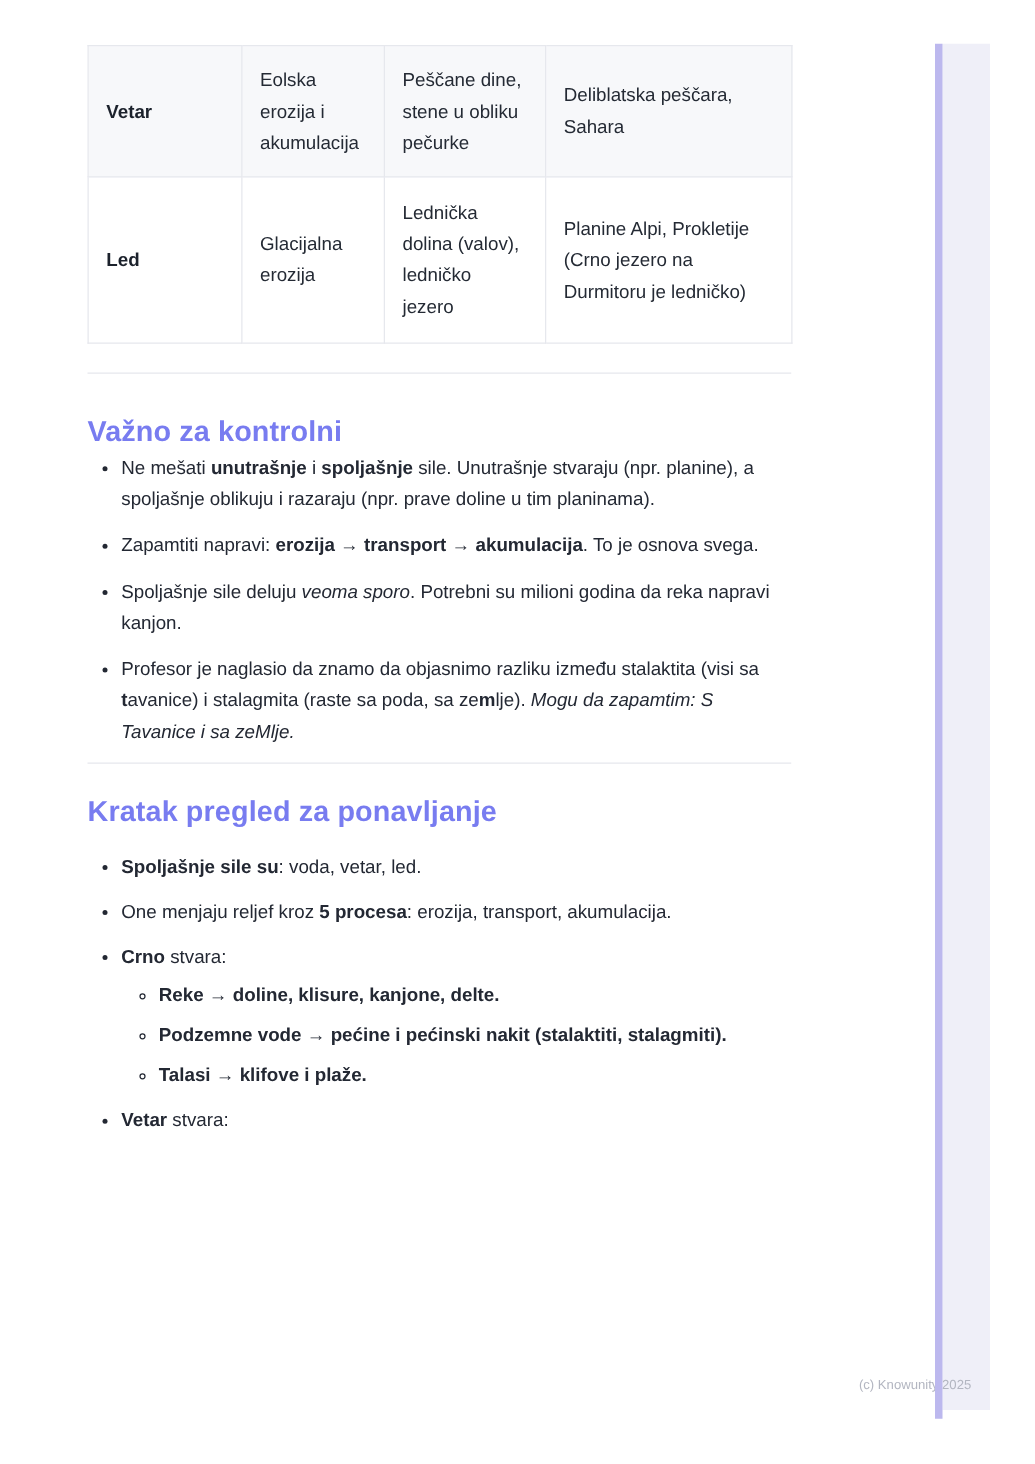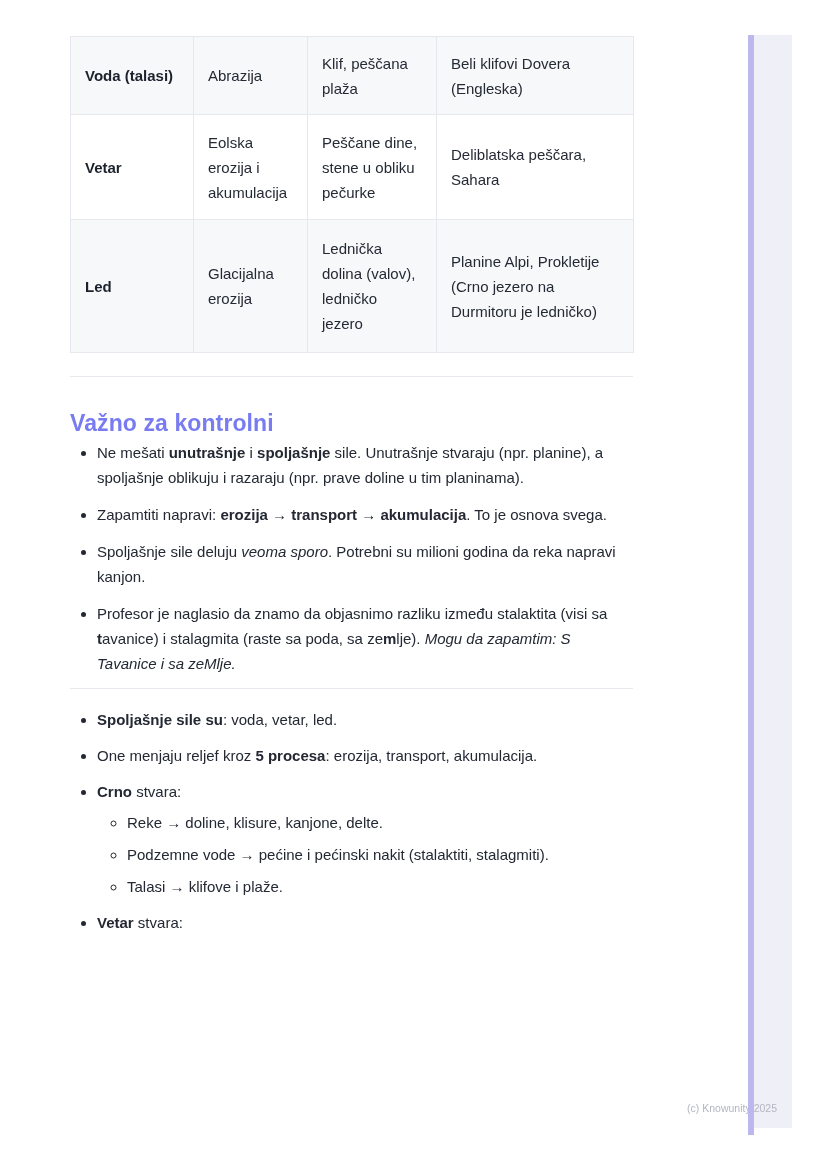--- a/index.html
+++ b/index.html
@@ -57,20 +57,21 @@
     font-size:15px;
     line-height:25px;
   }
   ul.bullets.second { margin-top:18px; }
   ul.bullets > li { margin-bottom:12px; }
   ul.bullets.second > li { margin-bottom:11px; }
   ul.sub {
     list-style:circle;
     padding-left:30px;
     margin-top:6px;
+    font-weight:bold;
   }
   ul.sub > li { margin-bottom:7px; }
   .b { font-weight:700; }
   .i { font-style:italic; }
 
   
   .rail-panel {
     position:absolute; left:754px; top:35px;
     width:38px; height:1093px;
     background:#efeff8;
@@ -99,26 +100,20 @@
 <div class="doc">
 
   <table class="geo">
     <colgroup>
       <col style="width:123px">
         <col style="width:114px">
         <col style="width:129px">
         <col style="width:197px">
     </colgroup>
     <tbody>
-      <tr class="r2">
-        <td class="force">Voda (talasi)</td>
-        <td>Abrazija</td>
-        <td>Klif, peščana plaža</td>
-        <td>Beli klifovi Dovera (Engleska)</td>
-      </tr>
       <tr class="r3">
         <td class="force">Vetar</td>
         <td>Eolska erozija i akumulacija</td>
         <td>Peščane dine, stene u obliku pečurke</td>
         <td>Deliblatska peščara, Sahara</td>
       </tr>
       <tr class="r4">
         <td class="force">Led</td>
         <td>Glacijalna erozija</td>
         <td>Lednička dolina (valov), ledničko jezero</td>
@@ -141,20 +136,21 @@
     <li>
       <span class="n">Spoljašnje sile deluju </span><span class="i">veoma sporo</span><span class="n">. Potrebni su milioni godina da reka napravi kanjon.</span>
     </li>
     <li>
       <span class="n">Profesor je naglasio da znamo da objasnimo razliku između stalaktita (visi sa </span><span class="b">t</span><span class="n">avanice) i stalagmita (raste sa poda, sa ze</span><span class="b">m</span><span class="n">lje). </span><span class="i">Mogu da zapamtim: S Tavanice i sa zeMlje.</span>
     </li>
   </ul>
 
   <hr class="divider hr2">
 
+  <h2 class="section-heading h-kratak">Kratak pregled za ponavljanje</h2>
 
   <ul class="bullets second">
     <li>
       <span class="b">Spoljašnje sile su</span><span class="n">: voda, vetar, led.</span>
     </li>
     <li>
       <span class="n">One menjaju reljef kroz </span><span class="b">5 procesa</span><span class="n">: erozija, transport, akumulacija.</span>
     </li>
     <li>
       <span class="b">Crno</span><span class="n"> stvara:</span>

